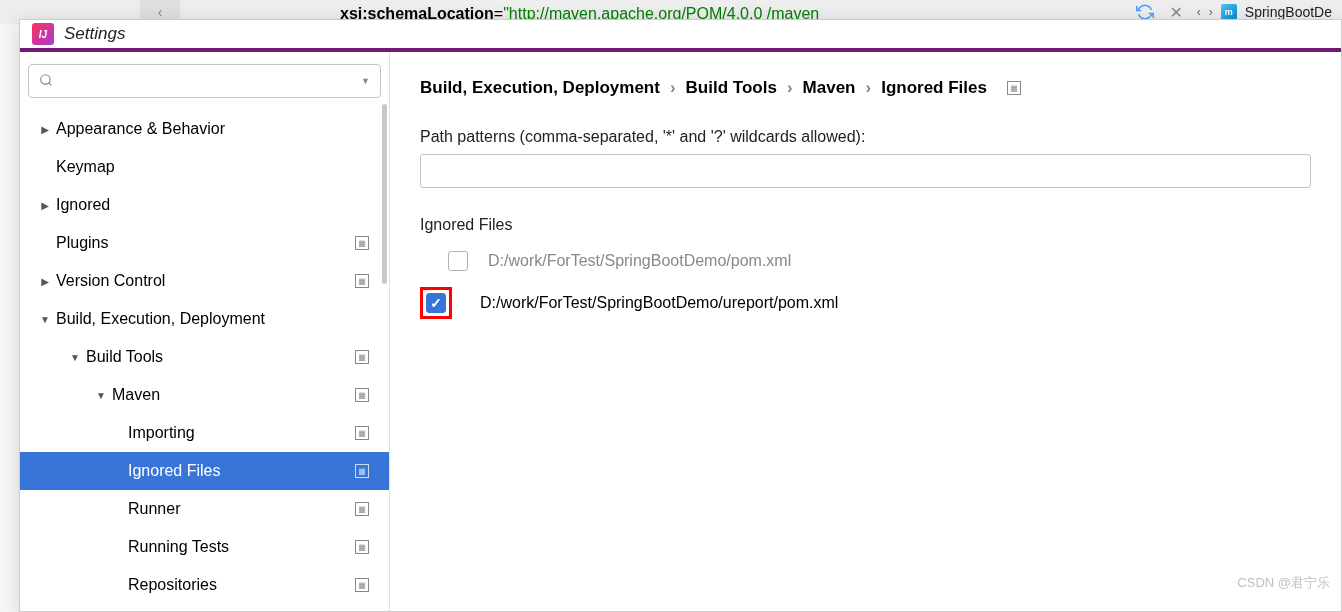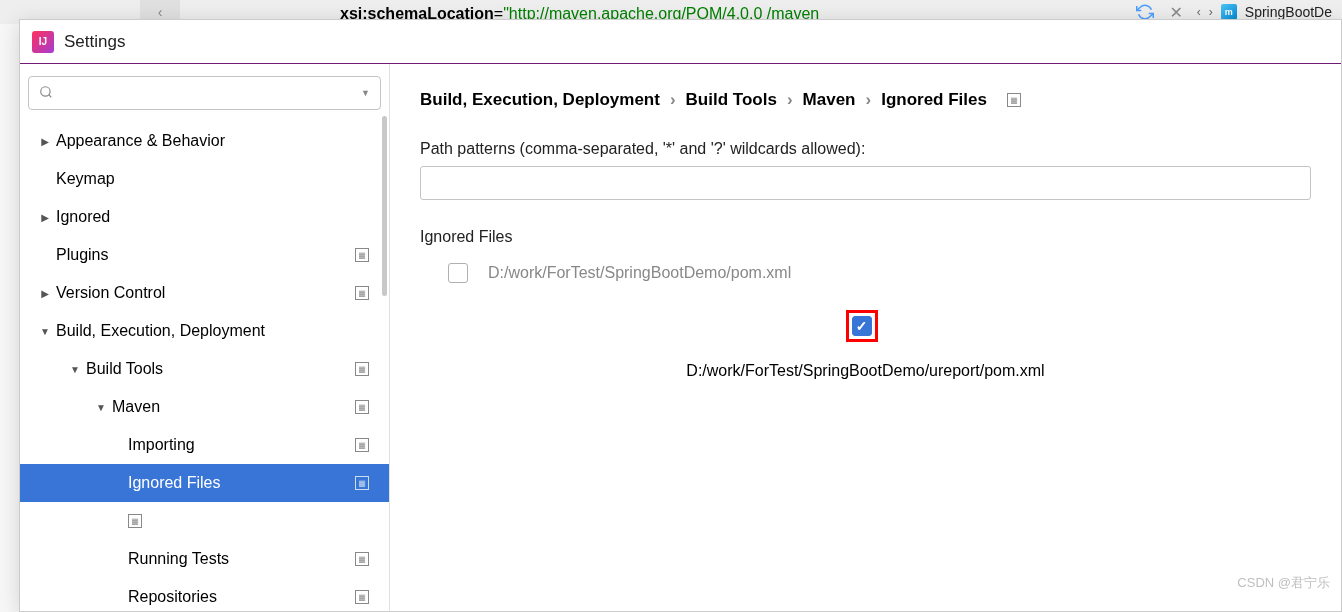--- a/index.html
+++ b/index.html
@@ -11,21 +11,21 @@
     .bg-code .attr { color: #000000; font-weight: bold; }
     .bg-code .str { color: #008000; }
     .bg-icons { position: absolute; right: 10px; top: 2px; display: flex; align-items: center; gap: 8px; }
     .bg-reload { width: 20px; height: 20px; color: #4a9eff; display: flex; align-items: center; justify-content: center; }
     .bg-close { font-size: 16px; color: #888; padding: 0 6px; }
     .bg-chevron { color: #666; font-size: 12px; }
     .bg-filename { font-size: 14px; color: #222; }
     
     .settings-dialog { position: absolute; left: 19px; top: 19px; right: 0; bottom: 0; background: #ffffff; border: 1px solid #cccccc; box-shadow: 0 4px 20px rgba(0,0,0,0.15); display: flex; flex-direction: column; }
     
-    .dialog-header { height: 44px; display: flex; align-items: center; padding-left: 12px; gap: 10px; border-bottom: 1px solid #701a75; }
+    .dialog-header { height: 32px; display: flex; align-items: center; padding-left: 12px; gap: 10px; border-bottom: 4px solid #701a75; font-style: italic; }
     .app-icon { width: 22px; height: 22px; background: linear-gradient(135deg, #fe315d, #a53dd1); border-radius: 3px; display: flex; align-items: center; justify-content: center; color: #fff; font-size: 10px; font-weight: bold; }
     .dialog-title { font-size: 17px; color: #222; }
     
     .dialog-body { display: flex; flex: 1; overflow: hidden; }
     
     .sidebar { width: 370px; border-right: 1px solid #e0e0e0; display: flex; flex-direction: column; padding-top: 12px; position: relative; }
     .sidebar-scroll-indicator { position: absolute; right: 2px; top: 52px; width: 5px; height: 180px; background: #c8c8c8; border-radius: 3px; }
     .search-box { margin: 0 8px 8px 8px; height: 34px; border: 1px solid #c4c4c4; border-radius: 4px; display: flex; align-items: center; padding: 0 10px; gap: 6px; }
     .search-icon { color: #888; font-size: 14px; }
     .search-input { flex: 1; border: none; outline: none; font-size: 14px; background: transparent; }
@@ -147,20 +147,21 @@
           </div>
         <div class="tree-item indent-3">
             <span class="label">Importing</span>
             <span class="badge">▦</span>
           </div>
         <div class="tree-item indent-3 selected">
             <span class="label">Ignored Files</span>
             <span class="badge">▦</span>
           </div>
         <div class="tree-item indent-3">
+            <span class="label">Runner</span>
             <span class="badge">▦</span>
           </div>
         <div class="tree-item indent-3">
             <span class="label">Running Tests</span>
             <span class="badge">▦</span>
           </div>
         <div class="tree-item indent-3">
             <span class="label">Repositories</span>
             <span class="badge">▦</span>
           </div>
@@ -183,21 +184,21 @@
       <input class="field-input" value="" style="">
       
       <div class="section-label">Ignored Files</div>
       
       <div class="check-row unchecked-row">
         <span style="width:8px;"></span>
         <div class="checkbox"></div>
         <span>D:/work/ForTest/SpringBootDemo/pom.xml</span>
       </div>
       
-      <div class="check-row" style="margin-top:20px;flex-direction:column;">
+      <div class="check-row" style="margin-top:8px;">
         <span class="highlight-box">
           <div class="checkbox checked"></div>
         </span>
         <span>D:/work/ForTest/SpringBootDemo/ureport/pom.xml</span>
       </div>
     </div>
   </div>
 </div>
 
 <div class="watermark">CSDN @君宁乐</div>

